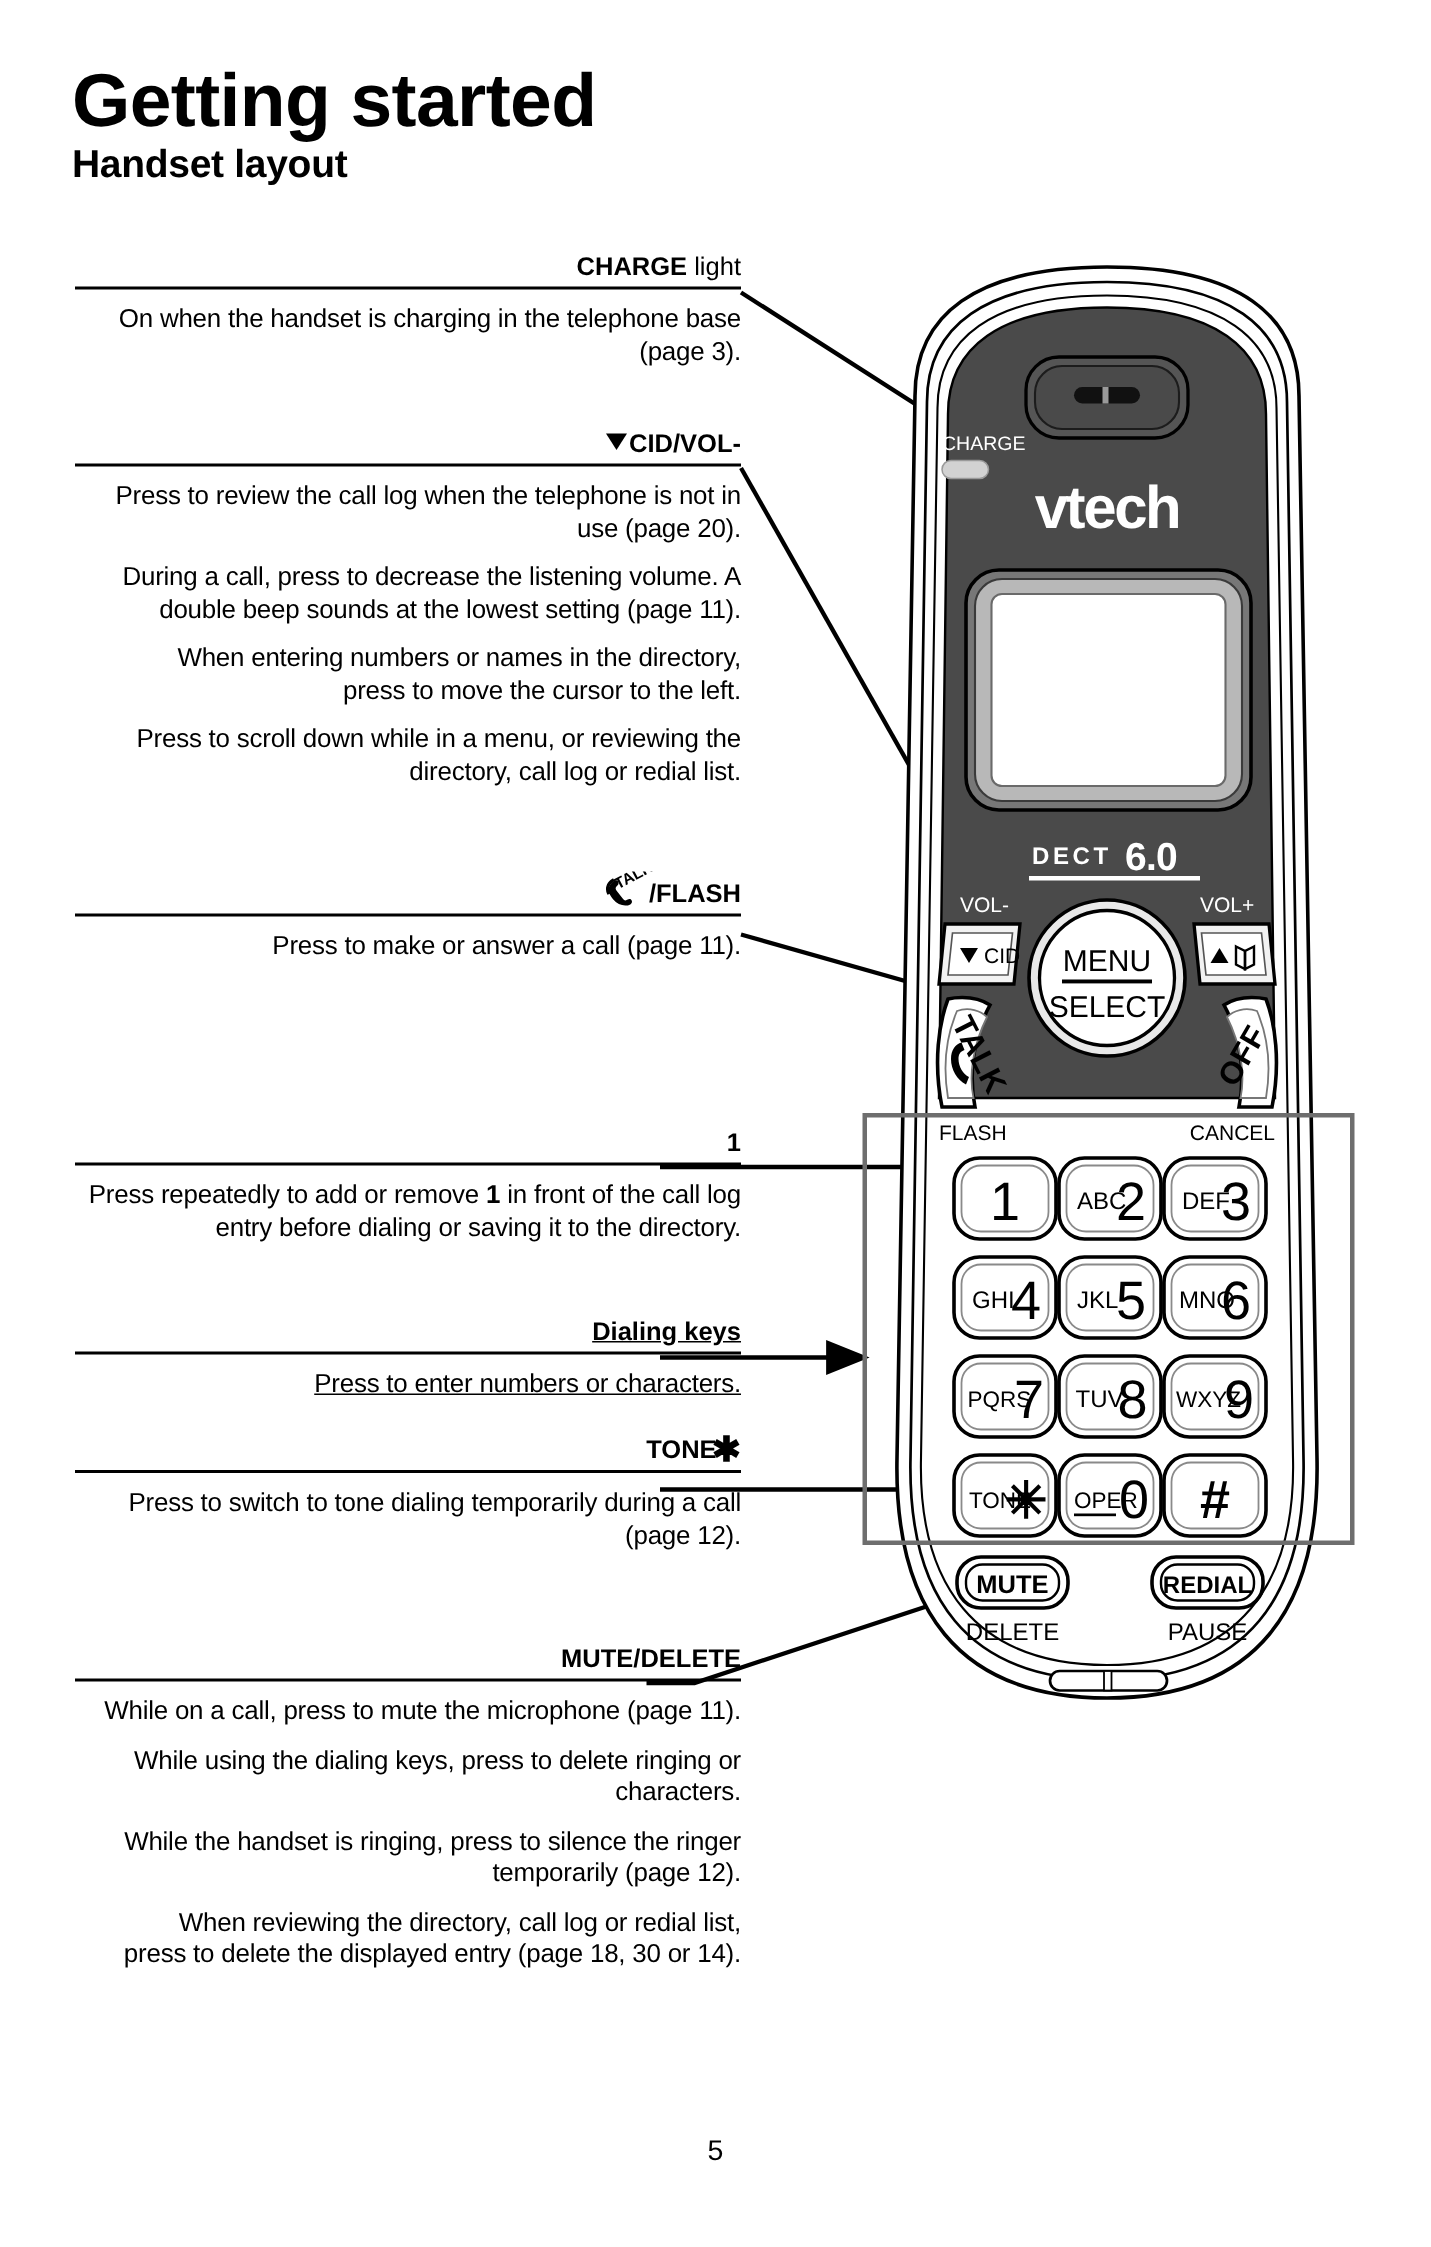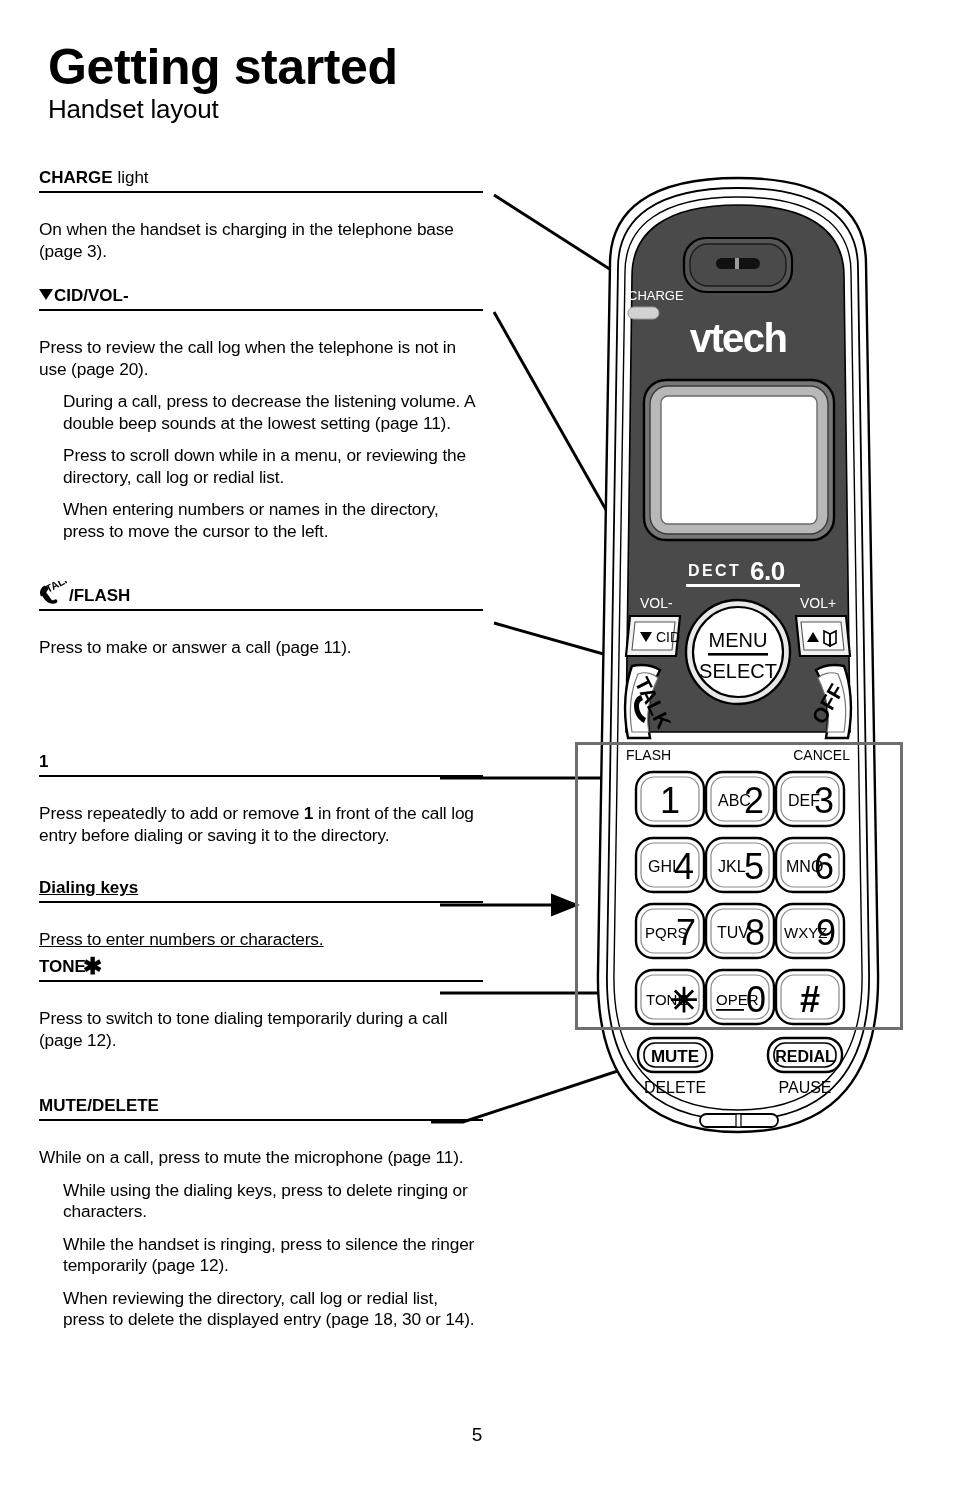--- a/index.html
+++ b/index.html
@@ -23,39 +23,39 @@
     top: 38px;
     font-size: 50px;
     font-weight: bold;
     letter-spacing: -0.4px;
   }
   .section-title {
     position: absolute;
     left: 48px;
     top: 94px;
     font-size: 26px;
-    font-weight: normal;
+    font-weight: bold;
     letter-spacing: -0.2px;
     text-align: right;
   }
 
   
-  .callout { position: absolute; left: 39px; width: 444px; }
+  .callout { position: absolute; left: 50px; width: 444px; text-align: right; }
   .callout-head {
     font-size: 17px;
     font-weight: bold;
     line-height: 20px;
     padding-bottom: 3px;
     border-bottom: 2.6px solid #000;
     white-space: nowrap;
   }
   .callout-head .reg { font-weight: normal; }
   .callout p {
     margin: 0;
-    padding-top: 26px;
+    padding-top: 9px;
     font-size: 17.3px;
     line-height: 21.5px;
     letter-spacing: -0.15px;
   }
   .callout p + p { padding-top: 11px; margin-left: 24px; }
   .callout p b { font-weight: bold; }
 
   
   .tri-down {
     display: inline-block;
@@ -133,22 +133,22 @@
   </div>
   <p>On when the handset is charging in the telephone base (page 3).</p>
 </div>
 
 <div class="callout" style="top:286px;">
   <div class="callout-head">
     <span class="tri-down"></span><span>CID/VOL-</span>
   </div>
   <p>Press to review the call log when the telephone is not in use (page 20).</p>
   <p>During a call, press to decrease the listening volume. A double beep sounds at the lowest setting (page 11).</p>
+  <p>When entering numbers or names in the directory, press to move the cursor to the left.</p>
   <p>Press to scroll down while in a menu, or reviewing the directory, call log or redial list.</p>
-  <p>When entering numbers or names in the directory, press to move the cursor to the left.</p>
 </div>
 
 <div class="callout" style="top:583px;">
   <div class="callout-head">
     <span class="ico-handset-head">
       <svg width="34" height="26" viewBox="0 0 34 26">
         <g transform="rotate(-28 17 13)">
           <path d="M4 9 C4 4.5 7.5 2 11 2 C12.2 2 13 2.6 13 3.8 C13 5.2 12 5.6 10.6 6.1 C9.4 6.5 9 7.2 9.2 8.4 L10.4 15.6 C10.6 16.8 11.2 17.3 12.5 17.3 C14 17.3 15 17.6 15 19 C15 20.3 14.2 21 13 21 C9.2 21 5.4 17.6 4.4 12.6 C4.15 11.4 4 10.2 4 9 Z" fill="#000"></path>
           <path d="M2.5 8.2 C2.5 3.2 6.6 0.2 11 0.2 L11 2.2 C7.6 2.2 4.4 4.6 4.4 8.4 Z" fill="#000"></path>
         </g>

